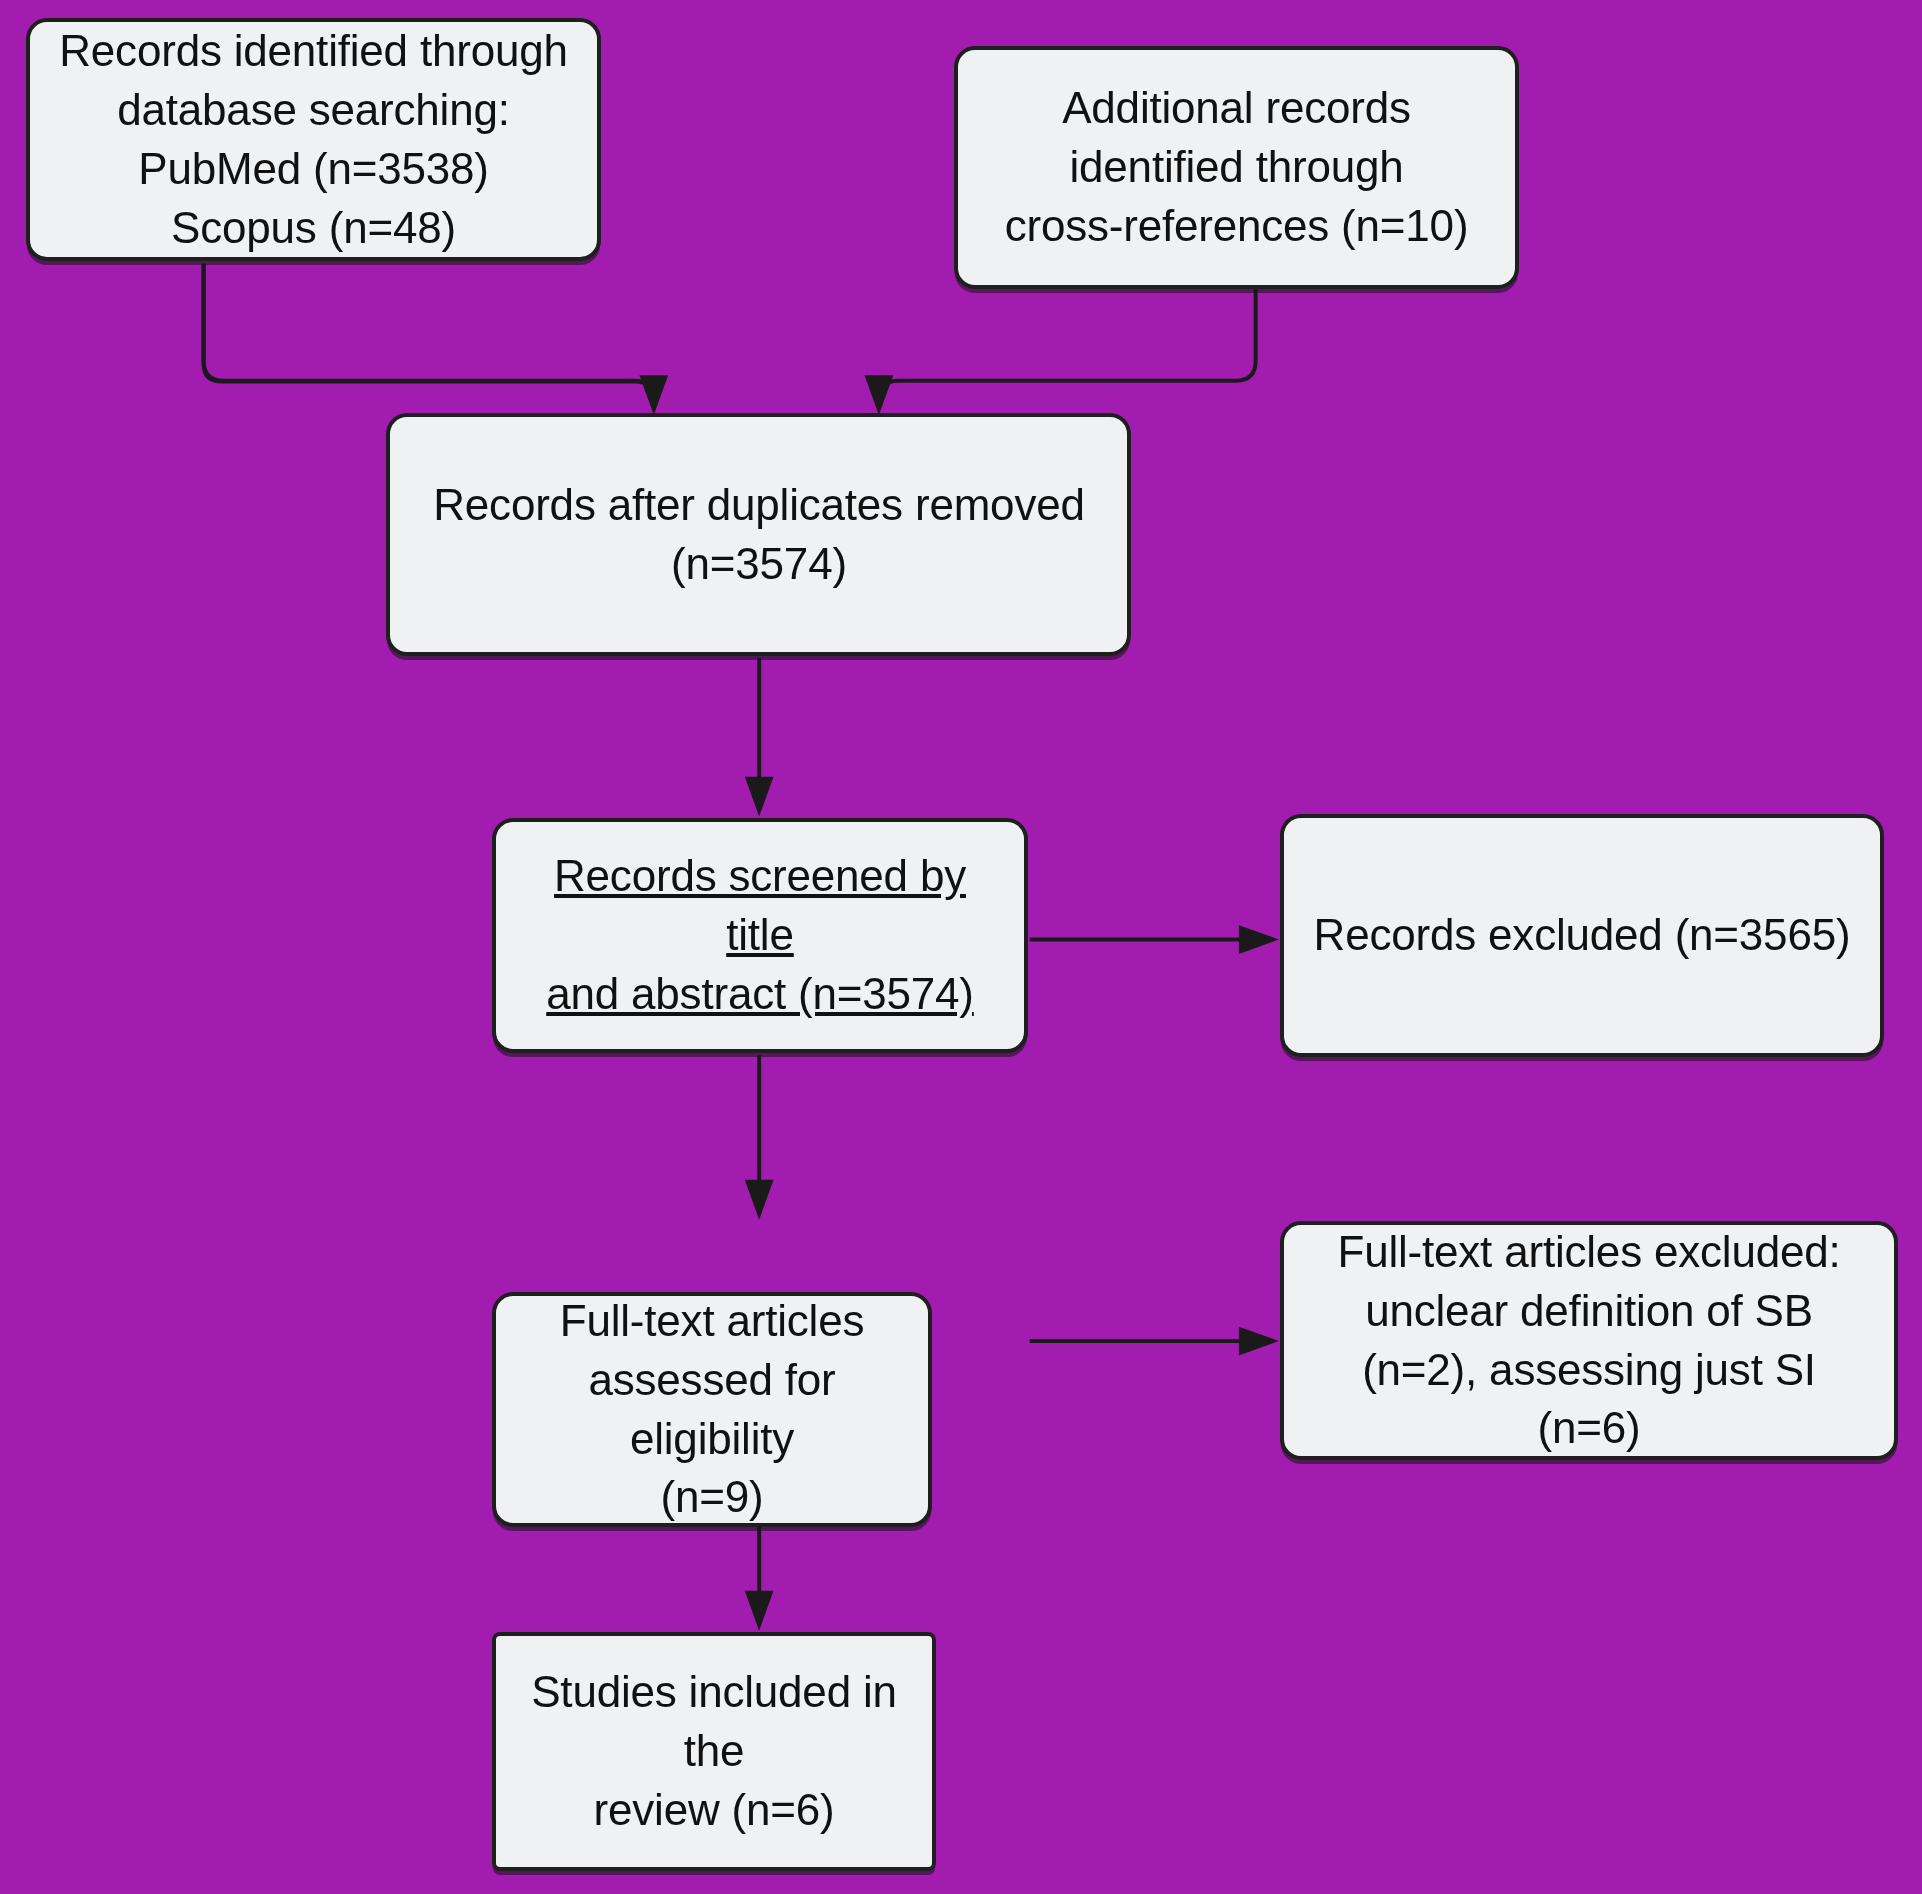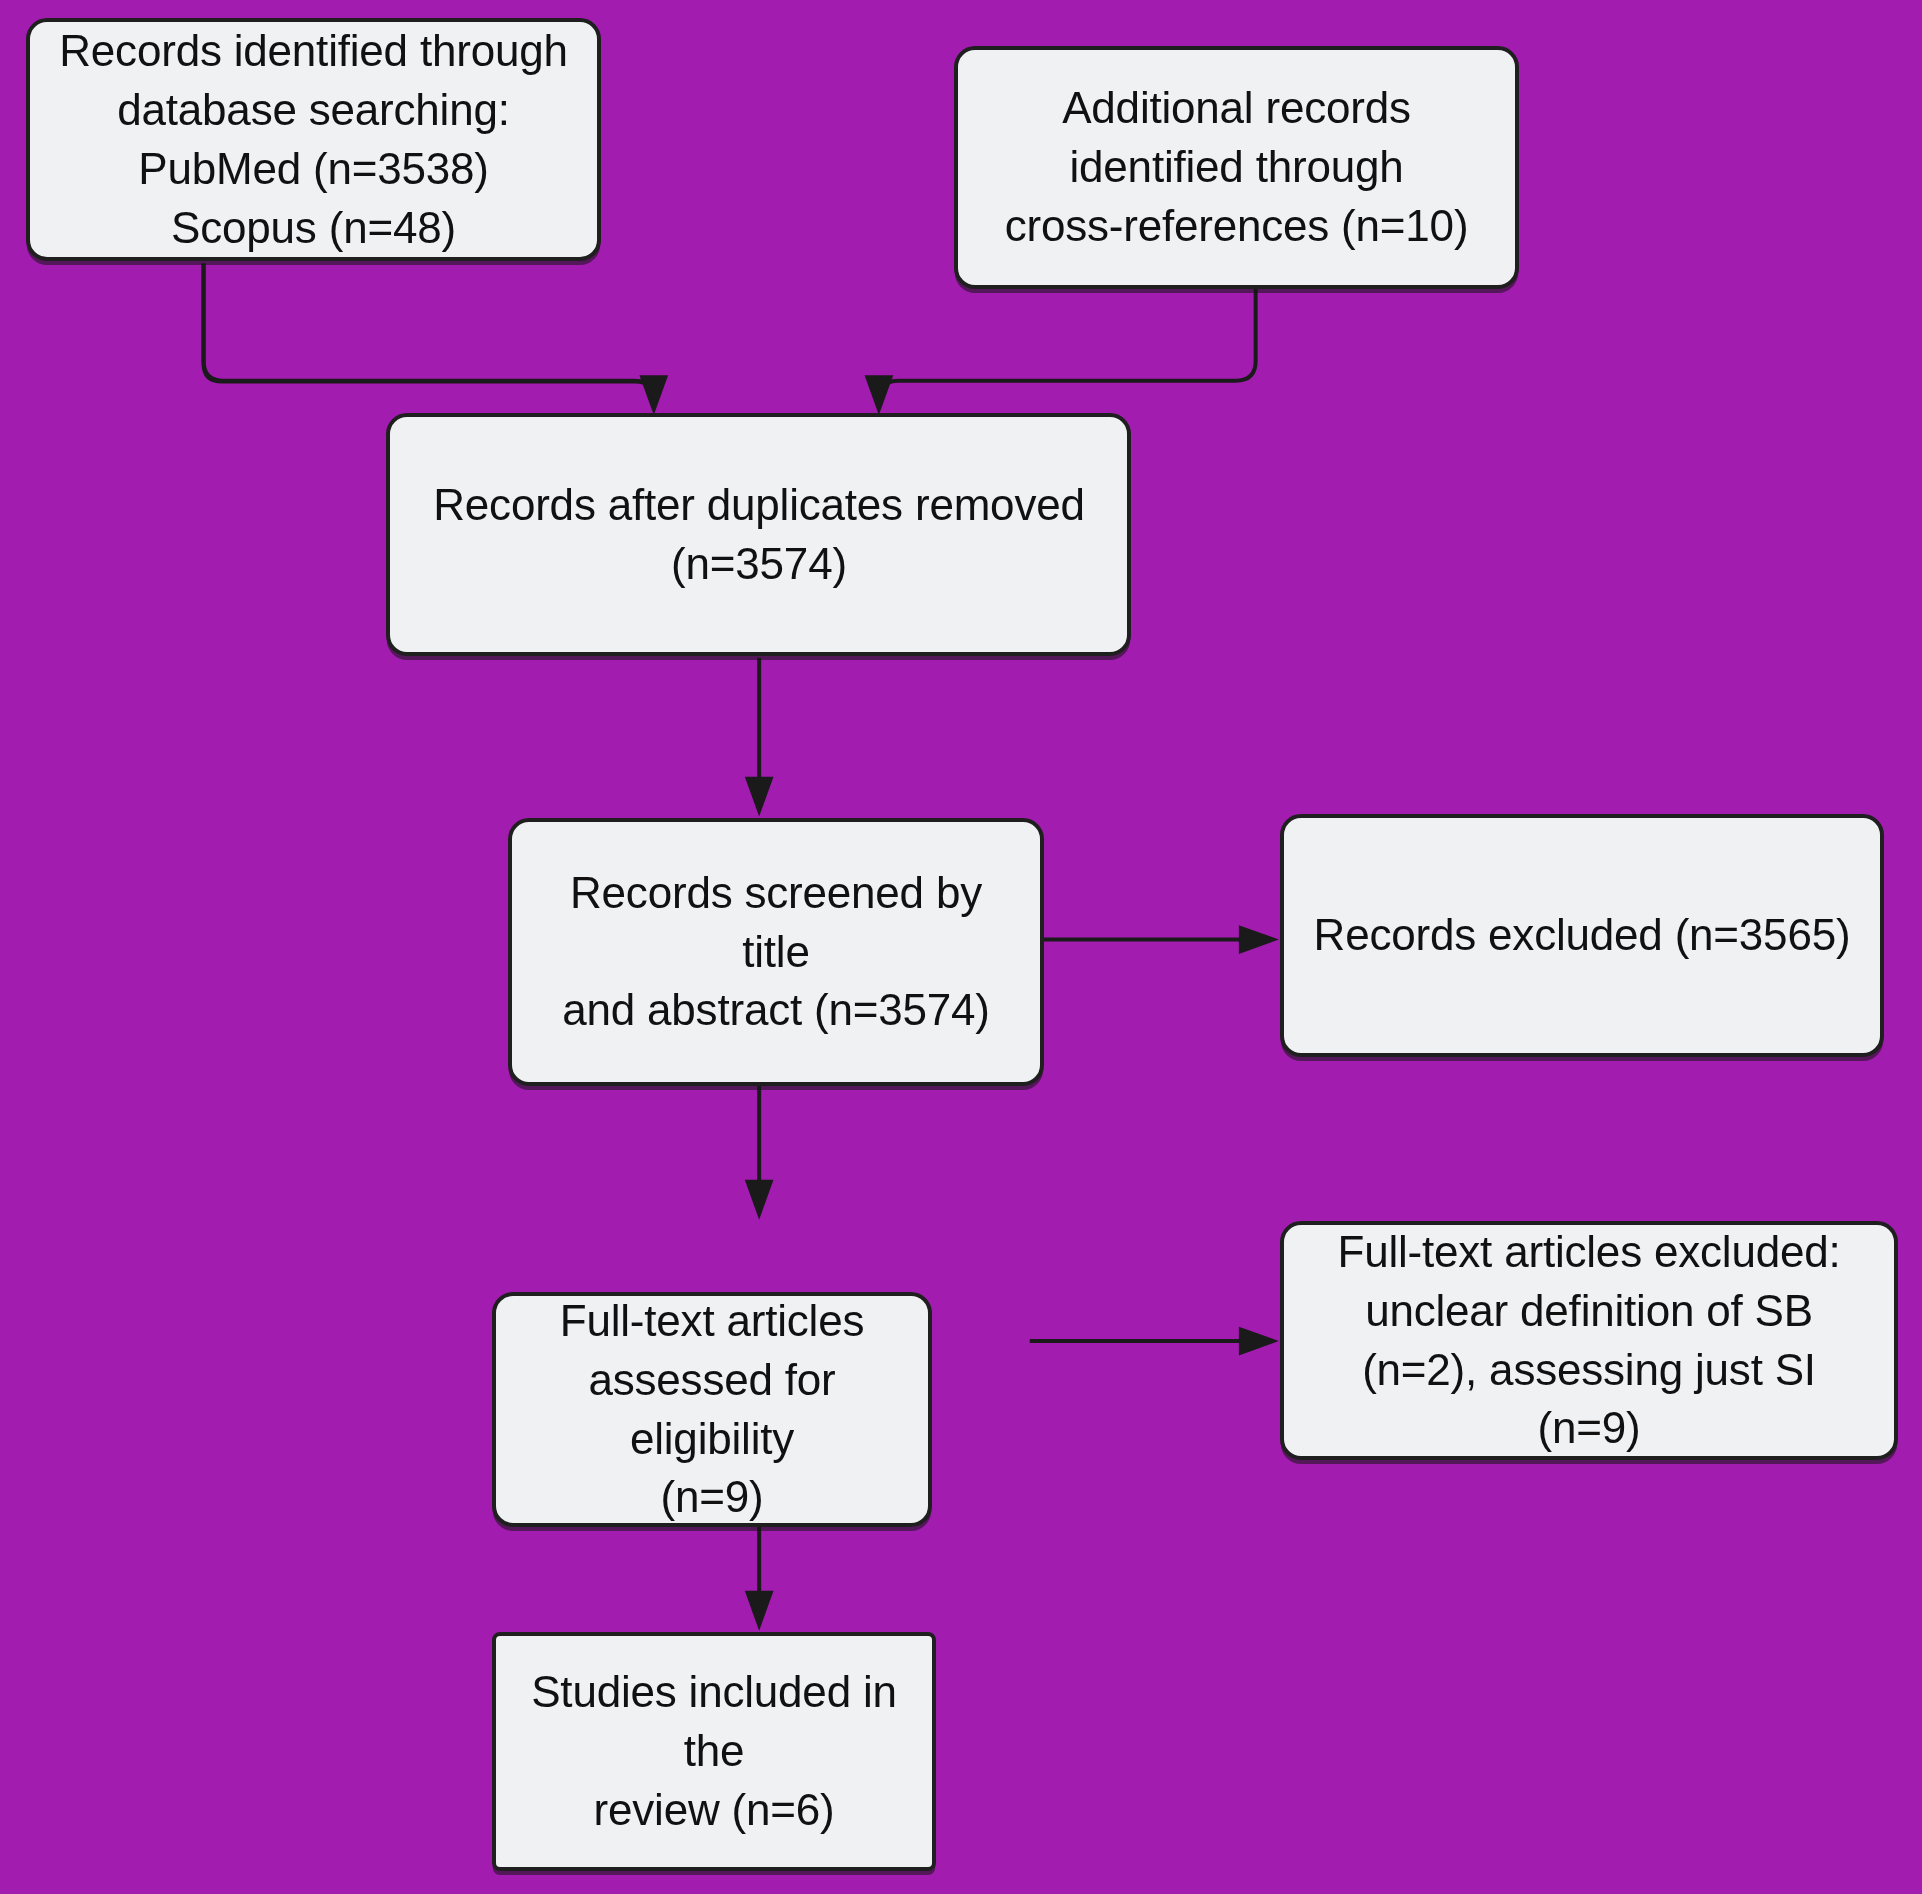--- a/index.html
+++ b/index.html
@@ -40,21 +40,21 @@
     padding: 8px 21px;
     white-space: pre-line;
     box-shadow: 0 4.8px 0 -0.8px rgba(20,20,20,0.55);
   }
   
   #box-db-search      { left: 26px;   top: 18.4px;   width: 575px;  height: 243px; }
   #box-cross-refs     { left: 954px; top: 18.4px;   width: 565px;  height: 243px; margin-top: 28px; }
   
   #box-duplicates     { left: 386px;  top: 413px;  width: 745px;  height: 243px; padding-left: 22px; }
   
-  #box-screened       { left: 508px;  top: 818px; width: 536px;  height: 268px; }
+  #box-screened       { left: 492px;  top: 818px; width: 536px;  height: 235px; text-decoration: underline; }
   #box-records-excl   { left: 1280px; top: 814px; width: 604px;  height: 243px; }
   
   #box-fulltext       { left: 492px;  top: 1292px; width: 440px;  height: 235px; }
   #box-fulltext-excl  { left: 1280px; top: 1221px; width: 618px;  height: 239px; }
   
   #box-included       { left: 492px;  top: 1632px; width: 444px;  height: 239px; border-radius: 8px; }
 
   .edge-path {
     fill: none;
     stroke: #1a1a1a;
@@ -126,19 +126,19 @@
 and abstract (n=3574)</div>
 
   <div class="flow-box" id="box-records-excl">Records excluded (n=3565)</div>
 
   <div class="flow-box" id="box-fulltext">Full-text articles
 assessed for eligibility
 (n=9)</div>
 
   <div class="flow-box" id="box-fulltext-excl">Full-text articles excluded:
 unclear definition of SB
-(n=2), assessing just SI (n=9)</div>
+(n=2), assessing just SI (n=6)</div>
 
   <div class="flow-box" id="box-included">Studies included in the
 review (n=6)</div>
 
 </div>
 
 
 </body></html>

